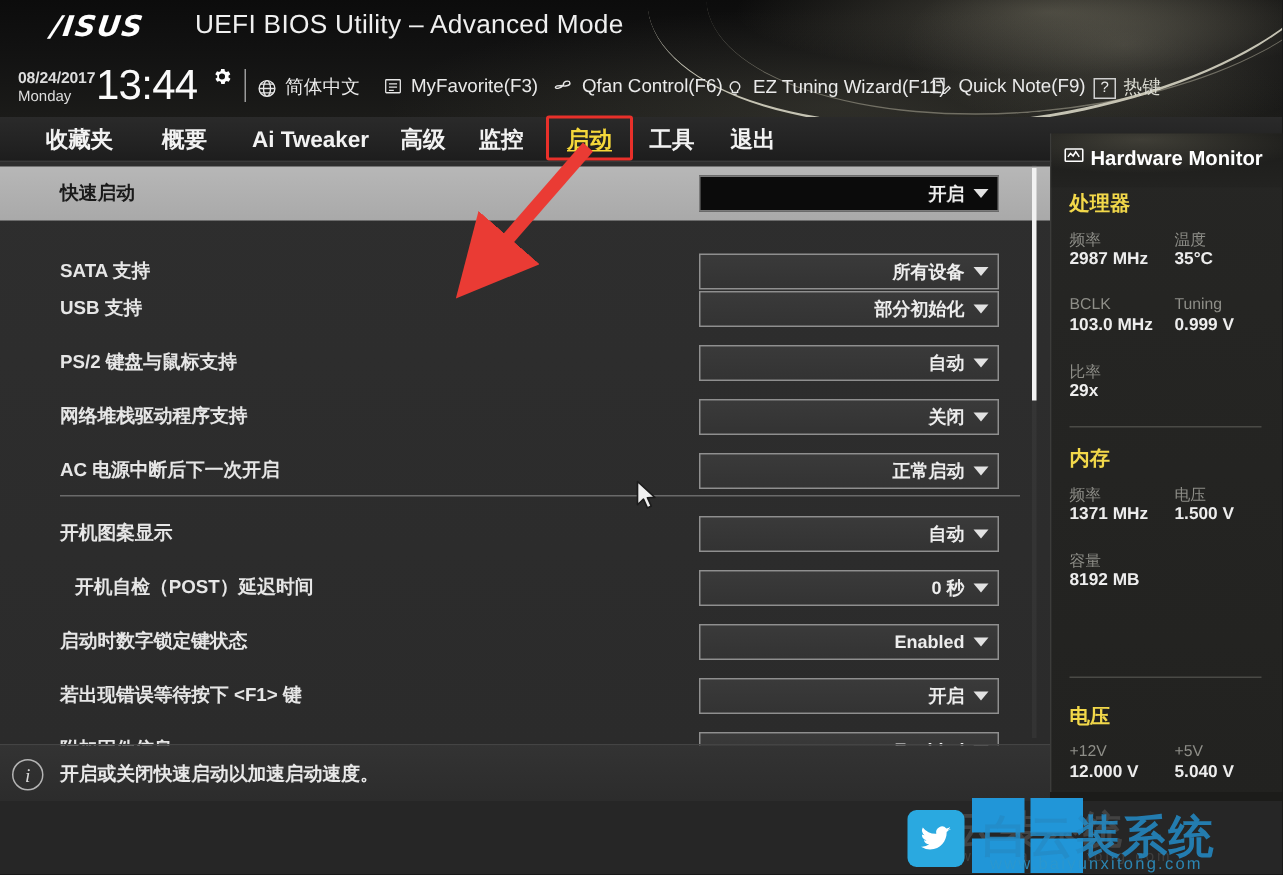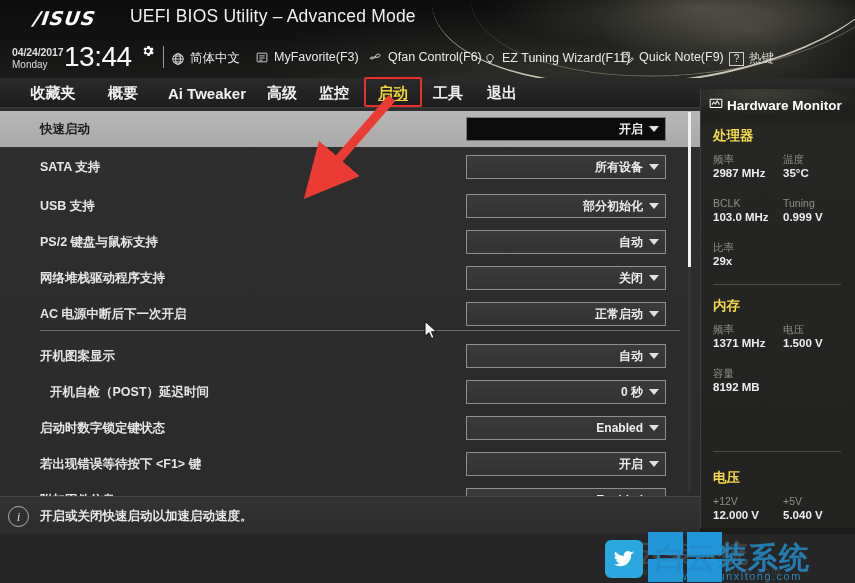--- a/index.html
+++ b/index.html
@@ -161,21 +161,21 @@
     <div class="glow1"></div>
     <div class="swoosh sw1"></div>
     <div class="swoosh sw2"></div>
     <div class="swoosh sw3"></div>
     <div class="swoosh sw4"></div>
 
     <div class="asus-logo">/ISUS</div>
     <div class="title">UEFI BIOS Utility – Advanced Mode</div>
 
     <div class="dt-block">
-      <div class="dt-date">04/24/2017</div>
+      <div class="dt-date">08/24/2017</div>
       <div class="dt-day">Monday</div>
     </div>
     <div class="clock">13:44</div>
     <div class="gear-ic">
       <svg viewBox="0 0 24 24" width="14" height="14" fill="#ffffff">
         <path d="M19.4 13a7.8 7.8 0 000-2l2.1-1.6-2-3.5-2.5 1a7.6 7.6 0 00-1.7-1l-.4-2.6h-4l-.4 2.6c-.6.2-1.2.6-1.7 1l-2.5-1-2 3.5L6.6 11a7.8 7.8 0 000 2l-2.1 1.6 2 3.5 2.5-1c.5.4 1.1.8 1.7 1l.4 2.6h4l.4-2.6c.6-.2 1.2-.6 1.7-1l2.5 1 2-3.5-2.3-1.6zM12 15.5A3.5 3.5 0 1115.5 12 3.5 3.5 0 0112 15.5z"></path>
       </svg>
     </div>
     <div class="vdiv"></div>
 
@@ -255,21 +255,21 @@
     <div class="row sel" style="top:3px;">
       <div class="lbl">快速启动</div>
       <div class="dd">
         <div class="ddv">开启</div>
         <div class="cav">
             <i></i>
           </div>
       </div>
     </div>
 
-    <div class="row" style="top:41px;">
+    <div class="row" style="top:55px;">
       <div class="lbl">SATA 支持</div>
       <div class="dd">
         <div class="ddv">所有设备</div>
         <div class="cav">
             <i></i>
           </div>
       </div>
     </div>
 
     <div class="row" style="top:80px;">

